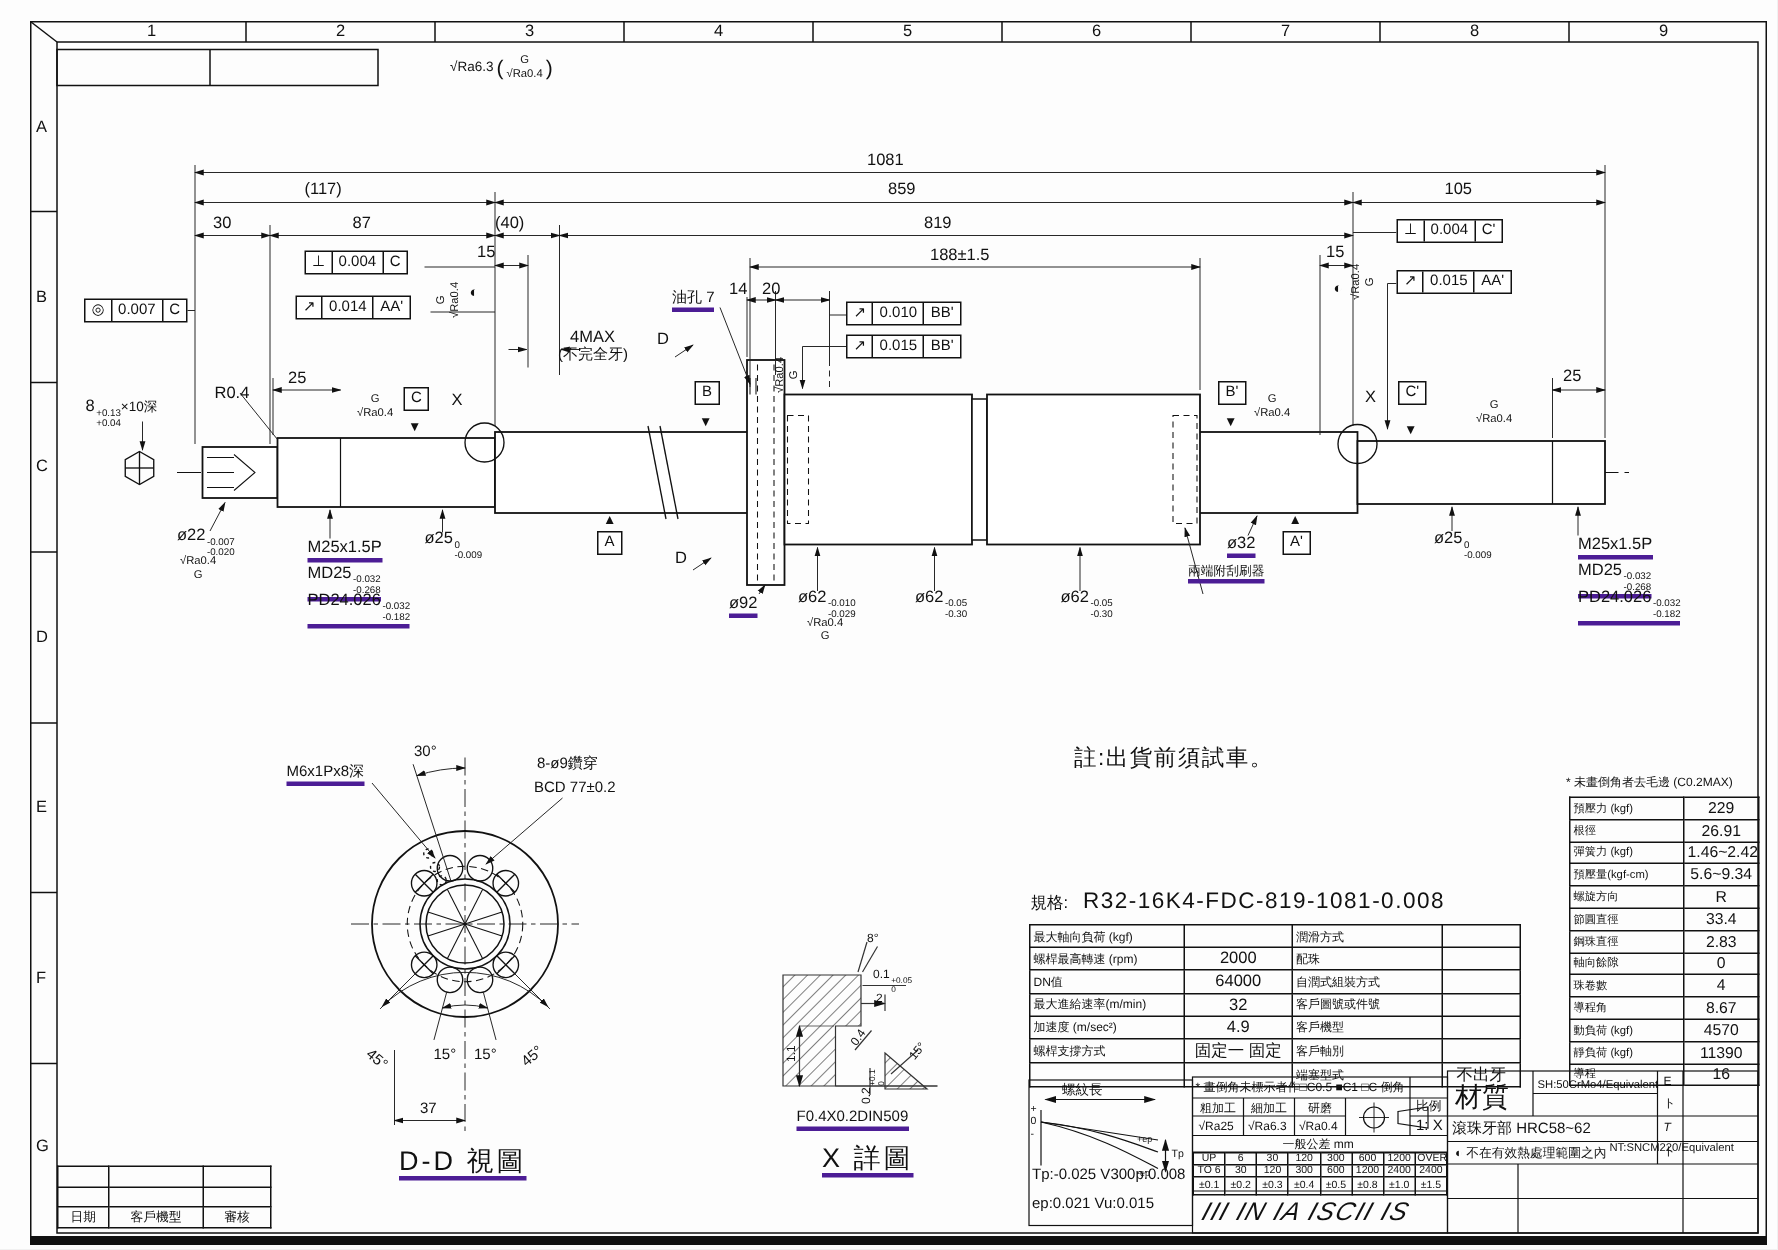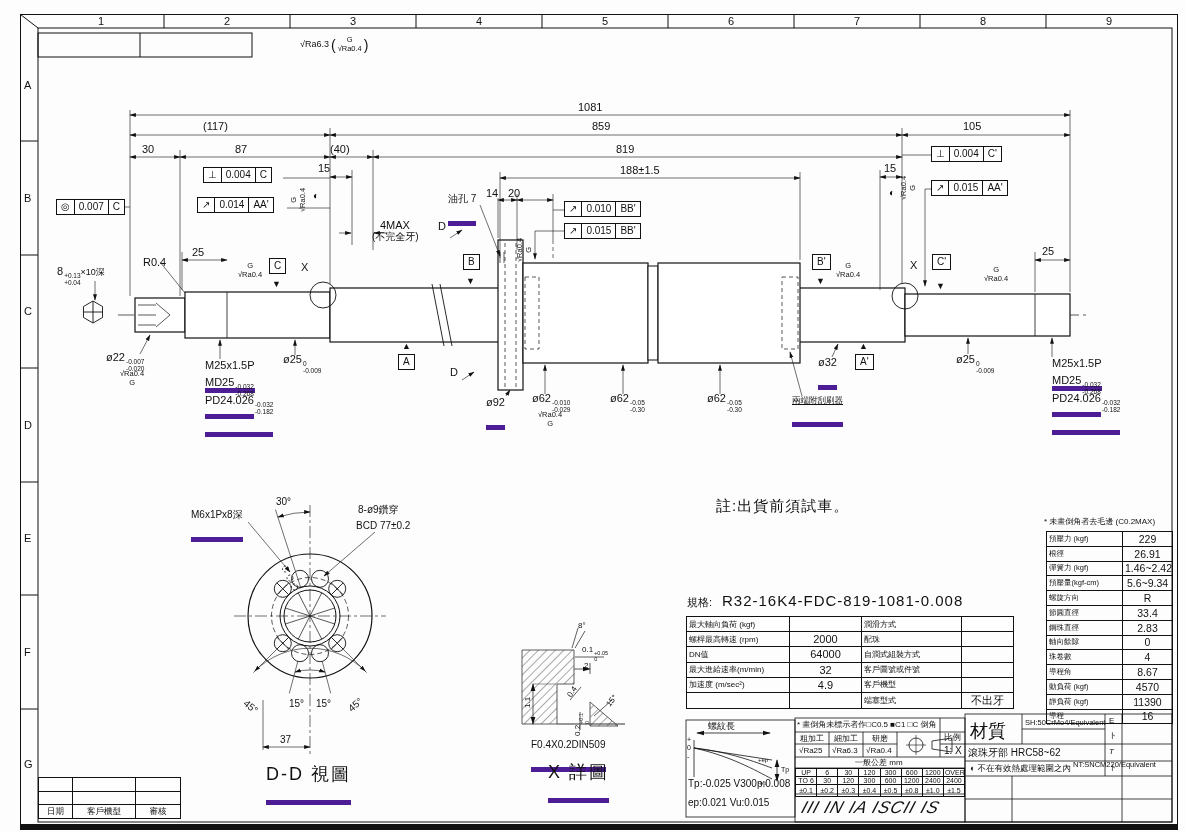--- a/index.html
+++ b/index.html
@@ -2,21 +2,21 @@
 <html><head>
 <meta charset="utf-8">
 <style>
   html,body{margin:0;padding:0;background:#e8e8e8;}
   #page{position:relative;width:1185px;height:833px;background:#fdfdfd;overflow:hidden;
         font-family:"Liberation Sans","DejaVu Sans",sans-serif;color:#111;}
   svg{position:absolute;left:0;top:0;}
   .l{position:absolute;white-space:nowrap;line-height:1;font-size:11px;color:#111;}
   .s7{font-size:7.5px}.s8{font-size:8px}.s85{font-size:8.5px}.s9{font-size:9px}
   .s10{font-size:10px}.s13{font-size:18px}.s15{font-size:15px}
-  .u{border-bottom:5px solid #4c1d95;padding-bottom:17px;}
+  .u{border-bottom:3px solid #4c1d95;padding-bottom:1px;}
   .stk{display:inline-flex;flex-direction:column;font-size:6.5px;line-height:1.1;vertical-align:-3px;margin-left:1px;}
   .gstk{display:inline-flex;flex-direction:column;align-items:center;font-size:7.5px;line-height:1.15;}
   .rot{transform:rotate(-90deg);transform-origin:left top;}
   .fcf{position:absolute;display:inline-flex;border:1px solid #111;background:#fff;font-size:10px;line-height:1;}
   .fcf span{padding:2px 4px;border-right:1px solid #111;}
   .fcf span:last-child{border-right:none;}
   .dbox{position:absolute;border:1px solid #111;background:#fff;font-size:10px;line-height:1;padding:2px 4px;}
   .tri{position:absolute;font-size:9px;line-height:1;}
   table{border-collapse:collapse;position:absolute;table-layout:fixed;}
   td{border:1px solid #111;padding:0 2px;overflow:hidden;white-space:nowrap;}
@@ -389,21 +389,21 @@
       <span>√Ra0.4</span>
       <span>G</span>
     </span>
 <span class="l gstk rot" style="left:900px;top:200px;">
       <span>√Ra0.4</span>
       <span>G</span>
     </span>
 <span class="l s10" style="left:313px;top:191px;">◐</span>
 <span class="l s10" style="left:889px;top:188px;">◐</span>
 
-<span class="l" style="left:106px;top:352px;">
+<span class="l" style="left:118px;top:352px;">
   <span>ø22</span><span class="stk">
         <span>-0.007</span>
         <span>-0.020</span>
       </span></span>
 <span class="l gstk" style="left:120px;top:370px;">
       <span>√Ra0.4</span>
       <span>G</span>
     </span>
 <span class="l u" style="left:205px;top:360px;">M25x1.5P</span>
 <span class="l u" style="left:205px;top:377px;">
@@ -434,21 +434,21 @@
 <span class="l" style="left:610px;top:393px;">
   <span>ø62</span><span class="stk">
         <span>-0.05</span>
         <span>-0.30</span>
       </span></span>
 <span class="l" style="left:707px;top:393px;">
   <span>ø62</span><span class="stk">
         <span>-0.05</span>
         <span>-0.30</span>
       </span></span>
-<span class="l s85 u" style="left:792px;top:396px;text-decoration:underline;">兩端附刮刷器</span>
+<span class="l s85 u" style="left:792px;top:376px;">兩端附刮刷器</span>
 <span class="l u" style="left:818px;top:357px;">ø32</span>
 <span class="l" style="left:956px;top:354px;">
   <span>ø25</span><span class="stk">
         <span>0</span>
         <span>-0.009</span>
       </span></span>
 <span class="l u" style="left:1052px;top:358px;">M25x1.5P</span>
 <span class="l u" style="left:1052px;top:375px;">
   <span>MD25</span><span class="stk">
         <span>-0.032</span>
@@ -523,20 +523,26 @@
   <tr>
           <td>最大進給速率(m/min)</td>
           <td class="v">32</td>
           <td>客戶圖號或件號</td>
           <td class="v"></td>
         </tr>
   <tr>
           <td>加速度 (m/sec²)</td>
           <td class="v">4.9</td>
           <td>客戶機型</td>
+          <td class="v"></td>
+        </tr>
+  <tr>
+          <td>螺桿支撐方式</td>
+          <td class="v">固定一 固定</td>
+          <td>客戶軸別</td>
           <td class="v"></td>
         </tr>
   <tr>
           <td></td>
           <td class="v"></td>
           <td>端塞型式</td>
           <td class="v">不出牙</td>
         </tr>
 </tbody>
     </table>

